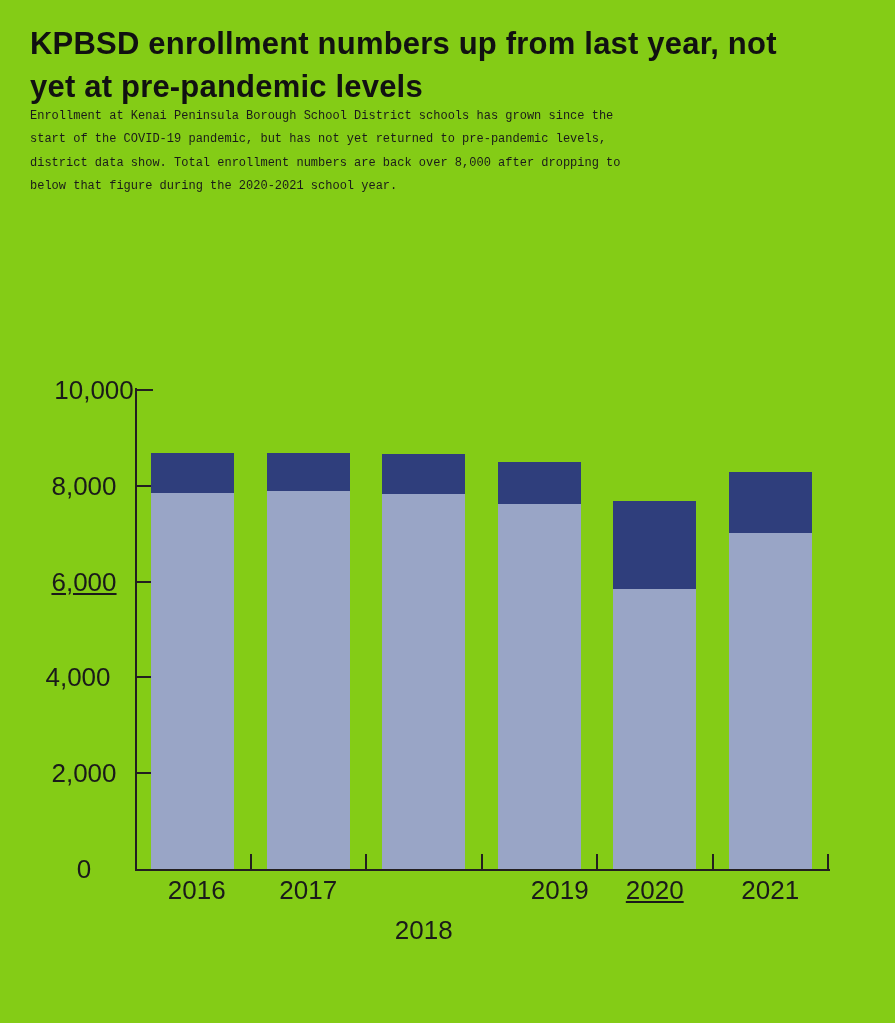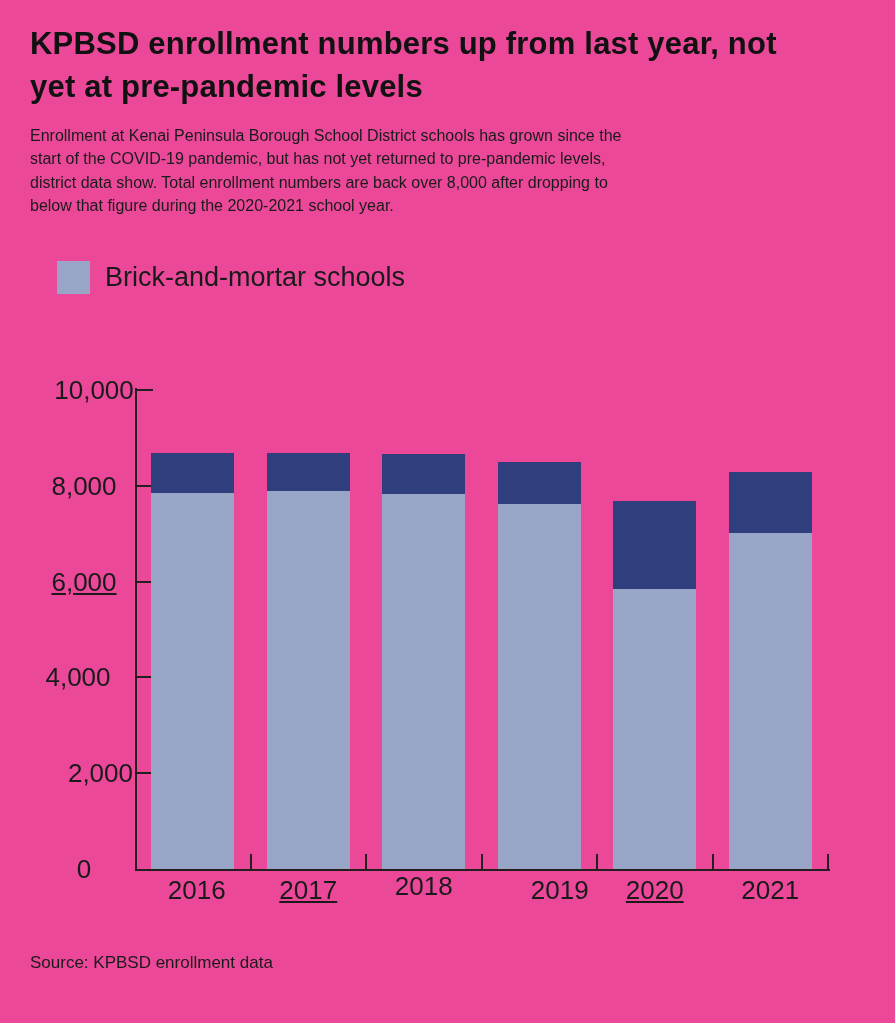--- a/index.html
+++ b/index.html
@@ -5,46 +5,47 @@
   html, body {
     margin: 0;
     padding: 0;
     background: #ffffff;
     font-family: "Liberation Sans", "DejaVu Sans", sans-serif;
   }
   .page {
     position: relative;
     width: 895px;
     height: 1023px;
-    background: #ec4899;
+    background: #84cc16;
     overflow: hidden;
   }
   .title {
     position: absolute;
     left: 30px;
     top: 22px;
     width: 845px;
     margin: 0;
     font-size: 31px;
     line-height: 43px;
     font-weight: bold;
     color: #111111;
     white-space: pre-line;
     letter-spacing: 0.2px;
   }
   .desc {
     position: absolute;
     left: 30px;
-    top: 124px;
+    top: 105px;
     width: 780px;
     margin: 0;
-    font-size: 16px;
+    font-size: 12px;
     line-height: 23.4px;
     color: #1a1a1a;
     white-space: pre-line;
+    font-family: Liberation Mono, monospace;
   }
   .legend {
     position: absolute;
     left: 57px;
     top: 260px;
   }
   .legend-item {
     display: flex;
     align-items: center;
     margin-bottom: 15px;
@@ -96,30 +97,26 @@
 
   <h1 class="title">KPBSD enrollment numbers up from last year, not
 yet at pre-pandemic levels</h1>
 
   <p class="desc">Enrollment at Kenai Peninsula Borough School District schools has grown since the
 start of the COVID-19 pandemic, but has not yet returned to pre-pandemic levels,
 district data show. Total enrollment numbers are back over 8,000 after dropping to
 below that figure during the 2020-2021 school year.</p>
 
   <div class="legend" id="legend">
-      <div class="legend-item">
-        <span class="legend-swatch" style="background: rgb(153, 165, 198);"></span>
-        <span class="legend-label">Brick-and-mortar schools</span>
-      </div>
     </div>
 
   <div class="chart" id="chart">
       <div class="y-label abs" style="left: 35px; top: 855px; width: 98px;">0</div>
       <div class="y-tick abs" style="left: 137px; top: 772.2px; width: 16px; height: 2px;"></div>
-      <div class="y-label abs" style="left: 35px; top: 759.2px; width: 98px; text-align: right;">2,000</div>
+      <div class="y-label abs" style="left: 35px; top: 759.2px; width: 98px;">2,000</div>
       <div class="y-tick abs" style="left: 137px; top: 676.4px; width: 16px; height: 2px;"></div>
       <div class="y-label abs" style="left: 29px; top: 663.4px; width: 98px;">4,000</div>
       <div class="y-tick abs" style="left: 137px; top: 580.6px; width: 16px; height: 2px;"></div>
       <div class="y-label abs" style="left: 35px; top: 567.6px; width: 98px; text-decoration: underline;">6,000</div>
       <div class="y-tick abs" style="left: 137px; top: 484.8px; width: 16px; height: 2px;"></div>
       <div class="y-label abs" style="left: 35px; top: 471.8px; width: 98px;">8,000</div>
       <div class="y-tick abs" style="left: 137px; top: 389px; width: 16px; height: 2px;"></div>
       <div class="y-label abs" style="left: 45px; top: 376px; width: 98px;">10,000</div>
       <div class="bar-seg abs" style="left: 151.25px; top: 493.464px; width: 83px; height: 375.536px; background: rgb(153, 165, 198);"></div>
       <div class="bar-seg abs" style="left: 151.25px; top: 452.749px; width: 83px; height: 40.715px; background: rgb(47, 62, 124);"></div>
@@ -136,24 +133,23 @@
       <div class="x-tick abs" style="left: 249.5px; top: 854px; width: 2px; height: 15px;"></div>
       <div class="x-tick abs" style="left: 365px; top: 854px; width: 2px; height: 15px;"></div>
       <div class="x-tick abs" style="left: 480.5px; top: 854px; width: 2px; height: 15px;"></div>
       <div class="x-tick abs" style="left: 596px; top: 854px; width: 2px; height: 15px;"></div>
       <div class="x-tick abs" style="left: 711.5px; top: 854px; width: 2px; height: 15px;"></div>
       <div class="x-tick abs" style="left: 827px; top: 854px; width: 2px; height: 15px;"></div>
       <div class="y-axis-line abs" style="left: 135px; top: 388px; width: 2px; height: 483px;"></div>
       <div class="x-axis-line abs" style="left: 135px; top: 869px; width: 695px; height: 2px;"></div>
       <div class="y-tick abs" style="left: 137px; top: 389px; width: 16px; height: 2px;"></div>
       <div class="x-label abs" style="left: 139px; top: 876px; width: 115.5px;">2016</div>
-      <div class="x-label abs" style="left: 250.5px; top: 876px; width: 115.5px; text-decoration: underline;">2017</div>
-      <div class="x-label abs" style="left: 366px; top: 872px; width: 115.5px; text-align: center;">2018</div>
+      <div class="x-label abs" style="left: 250.5px; top: 876px; width: 115.5px;">2017</div>
+      <div class="x-label abs" style="left: 366px; top: 916px; width: 115.5px; text-align: center;">2018</div>
       <div class="x-label abs" style="left: 502px; top: 876px; width: 115.5px;">2019</div>
       <div class="x-label abs" style="left: 597px; top: 876px; width: 115.5px; text-decoration: underline;">2020</div>
       <div class="x-label abs" style="left: 712.5px; top: 876px; width: 115.5px;">2021</div>
     </div>
 
   <div class="footer">
-    <span>Source: KPBSD enrollment data</span>
   </div>
 
 </div>
 
 </body></html>

